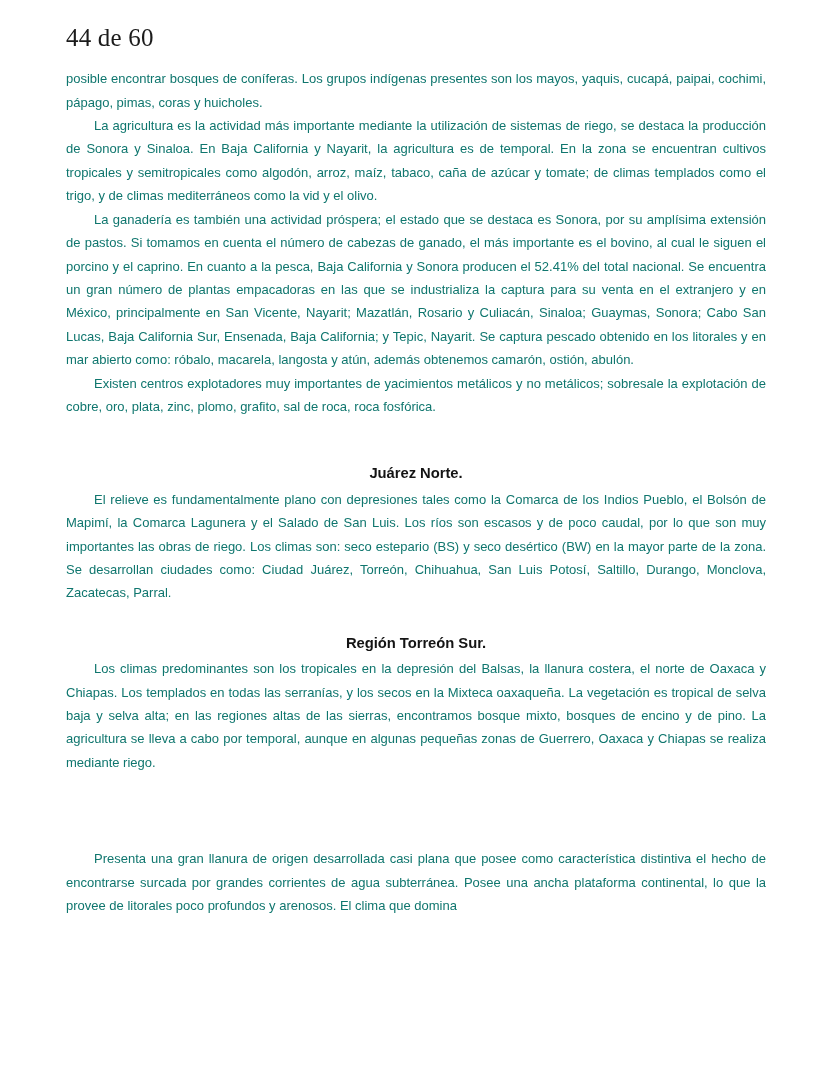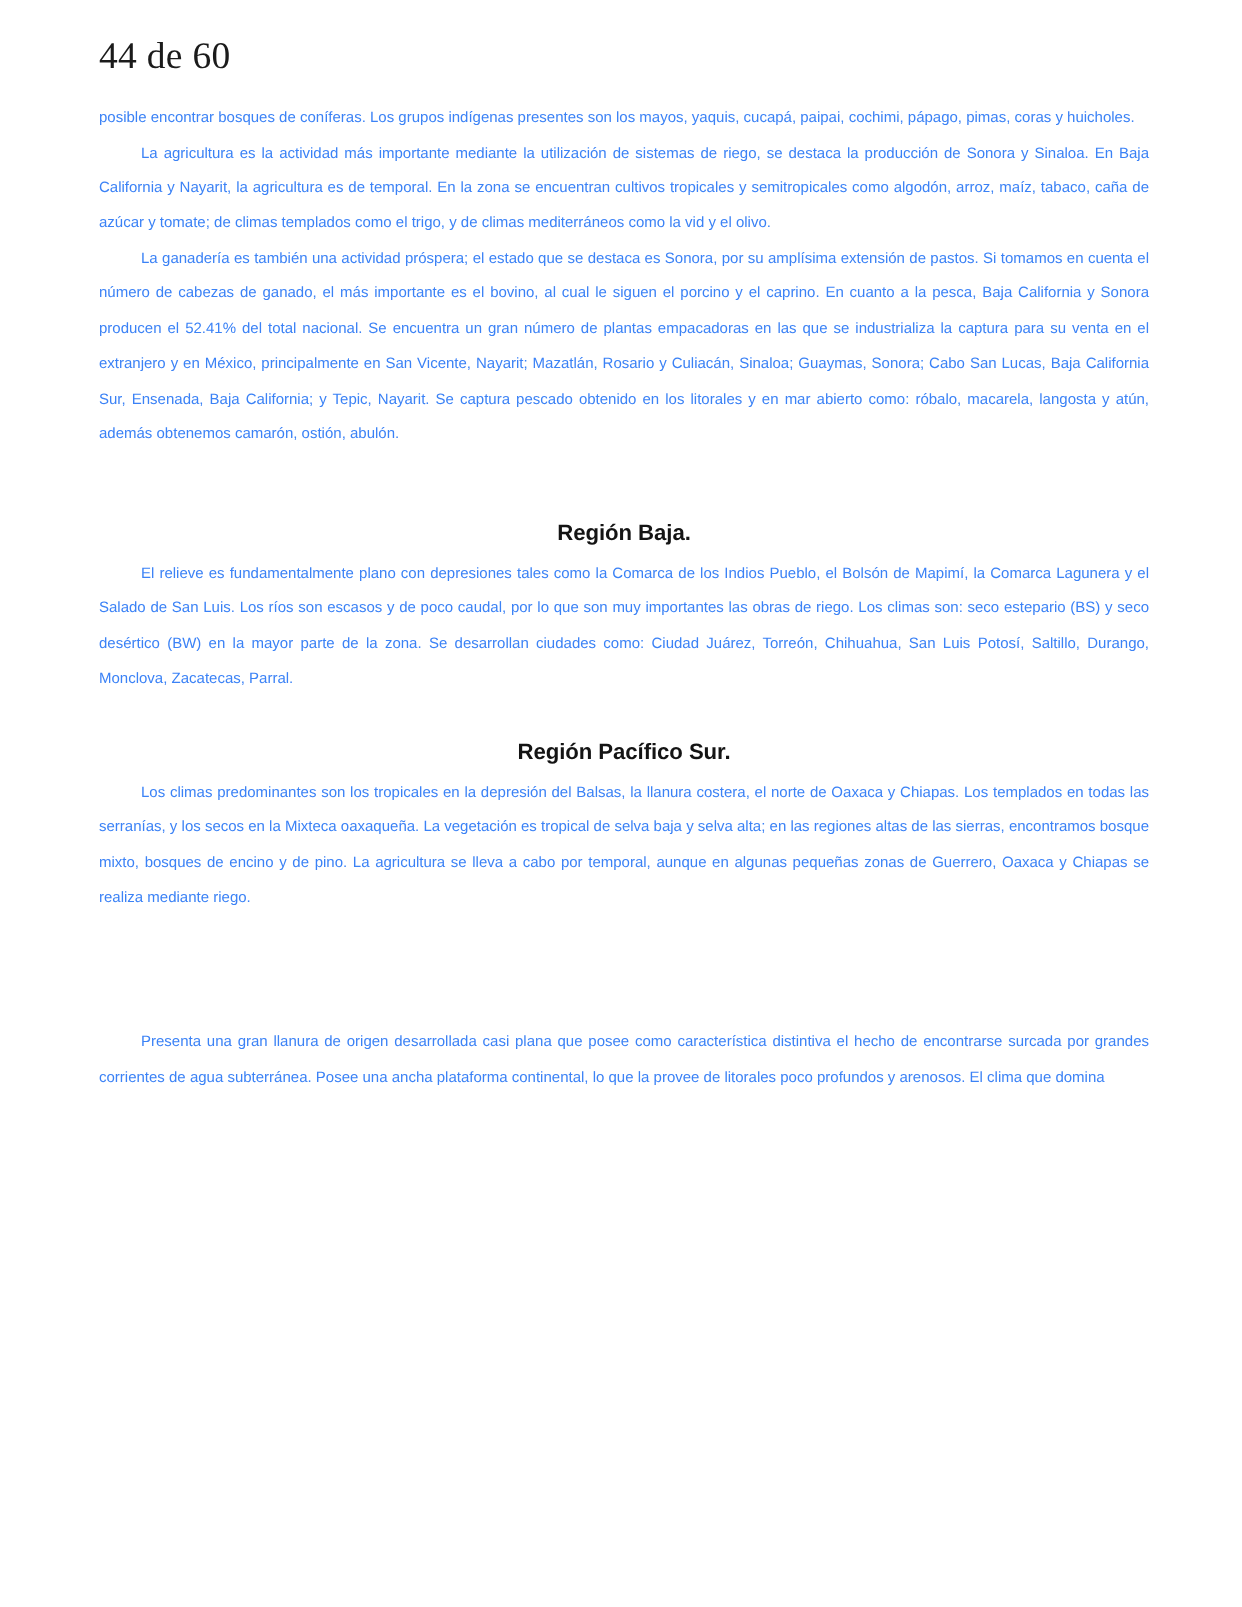--- a/index.html
+++ b/index.html
@@ -26,23 +26,23 @@
     font-family: "Liberation Serif", serif;
     font-size: 25px;
     font-weight: 400;
     color: #1b1b1b;
     line-height: 1.25;
     margin: 0 0 14px 0;
     letter-spacing: 0.2px;
   }
   p.body-text {
     font-family: "Liberation Sans", sans-serif;
-    font-size: 10px;
+    font-size: 13px;
     line-height: 23.4px;
-    color: #3b82f6;
+    color: #0f766e;
     text-align: justify;
     text-justify: inter-word;
     margin: 0;
     hyphens: manual;
     -webkit-hyphens: manual;
   }
   p.body-text.indent {
     text-indent: 28px;
   }
   .section-heading {
@@ -66,32 +66,33 @@
   <div class="content">
 
     <h1 class="page-number">44 de 60</h1>
 
     <p class="body-text">posible encontrar bosques de coníferas. Los grupos indígenas presentes son los mayos, yaquis, cucapá, paipai, cochimi, pápago, pimas, coras y huicholes.</p>
 
     <p class="body-text indent">La agricultura es la actividad más importante mediante la utilización de sistemas de riego, se destaca la producción de Sonora y Sinaloa. En Baja California y Nayarit, la agricultura es de temporal. En la zona se encuentran cultivos tropicales y semitropicales como algodón, arroz, maíz, tabaco, caña de azúcar y tomate; de climas templados como el trigo, y de climas mediterráneos como la vid y el olivo.</p>
 
     <p class="body-text indent">La ganadería es también una actividad próspera; el estado que se destaca es Sonora, por su amplísima extensión de pastos. Si tomamos en cuenta el número de cabezas de ganado, el más importante es el bovino, al cual le siguen el porcino y el caprino. En cuanto a la pesca, Baja California y Sonora producen el 52.41% del total nacional. Se encuentra un gran número de plantas empacadoras en las que se industrializa la captura para su venta en el extranjero y en México, principalmente en San Vicente, Nayarit; Mazatlán, Rosario y Culiacán, Sinaloa; Guaymas, Sonora; Cabo San Lucas, Baja California Sur, Ensenada, Baja California; y Tepic, Nayarit. Se captura pescado obtenido en los litorales y en mar abierto como: róbalo, macarela, langosta y atún, además obtenemos camarón, ostión, abulón.</p>
 
+    <p class="body-text indent">Existen centros explotadores muy importantes de yacimientos metálicos y no metálicos; sobresale la explotación de cobre, oro, plata, zinc, plomo, grafito, sal de roca, roca fosfórica.</p>
 
     <div class="gap-lg"></div>
 
-    <h2 class="section-heading">Región Baja.</h2>
+    <h2 class="section-heading">Juárez Norte.</h2>
 
     <div class="heading-pad-bottom"></div>
 
     <p class="body-text indent">El relieve es fundamentalmente plano con depresiones tales como la Comarca de los Indios Pueblo, el Bolsón de Mapimí, la Comarca Lagunera y el Salado de San Luis. Los ríos son escasos y de poco caudal, por lo que son muy importantes las obras de riego. Los climas son: seco estepario (BS) y seco desértico (BW) en la mayor parte de la zona. Se desarrollan ciudades como: Ciudad Juárez, Torreón, Chihuahua, San Luis Potosí, Saltillo, Durango, Monclova, Zacatecas, Parral.</p>
 
     <div class="gap-md"></div>
 
-    <h2 class="section-heading">Región Pacífico Sur.</h2>
+    <h2 class="section-heading">Región Torreón Sur.</h2>
 
     <div class="heading-pad-bottom"></div>
 
     <p class="body-text indent">Los climas predominantes son los tropicales en la depresión del Balsas, la llanura costera, el norte de Oaxaca y Chiapas. Los templados en todas las serranías, y los secos en la Mixteca oaxaqueña. La vegetación es tropical de selva baja y selva alta; en las regiones altas de las sierras, encontramos bosque mixto, bosques de encino y de pino. La agricultura se lleva a cabo por temporal, aunque en algunas pequeñas zonas de Guerrero, Oaxaca y Chiapas se realiza mediante riego.</p>
 
     <div class="gap-md"></div>
 
 
 
     <div class="gap-lg"></div>

